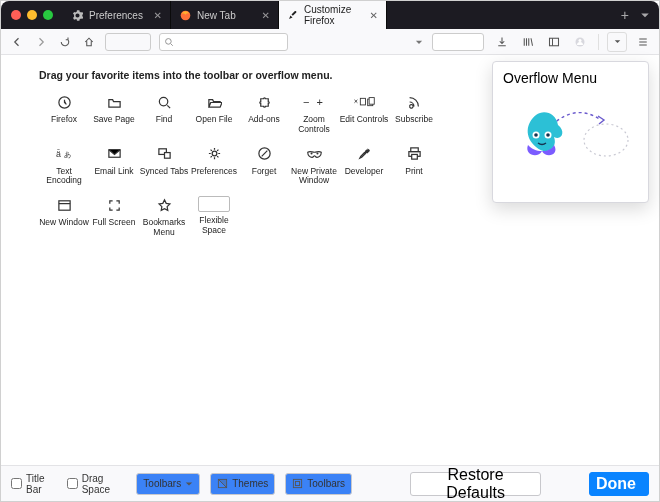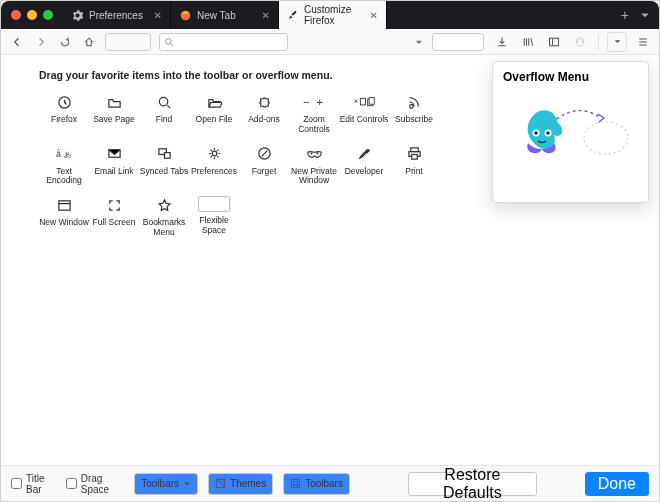--- a/index.html
+++ b/index.html
@@ -37,33 +37,33 @@
   .instruction { font-size: 10.5px; font-weight:600; color:#222; margin-bottom:12px;}
   .grid { display:grid; grid-template-columns: repeat(8, 50px); column-gap: 0px; row-gap: 10px;}
   .item { display:flex; flex-direction:column; align-items:center; gap:4px; cursor:grab;}
   .item .ico { width:22px; height:18px; display:flex; align-items:center; justify-content:center; color:#333;}
   .item .lbl { font-size:8.5px; color:#222; text-align:center; line-height:1.15; max-width:50px;}
   .item .search-mini { width:32px; height:16px; border:1px solid #bbb; border-radius:2px; display:flex; align-items:center; padding:0 3px;}
   .item .flex-mini { width:32px; height:16px; border:1px solid #bbb; border-radius:2px;}
 
   
   .overflow-panel { position:absolute; top:6px; right:10px; width:157px; height:142px; background:#fff; border:1px solid #d8d8de; border-radius:4px; box-shadow:0 6px 18px rgba(0,0,0,0.15); padding:8px 10px;}
-  .overflow-panel h4 { font-size:12px; font-weight:700; margin-bottom:3px;}
+  .overflow-panel h4 { font-size:14px; font-weight:400; margin-bottom:3px;}
   .overflow-panel p { font-size:8.5px; color:#444; line-height:1.25;}
   .overflow-illust { width:100%; height:76px; margin-top:6px; display:flex; align-items:center; justify-content:center;}
 
   
   .footer { height: 36px; border-top:1px solid #e3e3e6; background:#f9f9fb; display:flex; align-items:center; padding:0 10px; gap:10px; font-size:10px; color:#333;}
   .chk { display:flex; align-items:center; gap:4px;}
   .chk input { width:11px; height:11px;}
   .select { height:22px; border:1px solid #c8c8cc; border-radius:3px; background:#3b82f6; padding:0 6px; display:flex; align-items:center; gap:4px;}
   .select svg.caret{ width:8px;height:8px;}
   .footer .spacer{ flex:1;}
   .btn { height:24px; padding:0 12px; border:1px solid #c8c8cc; border-radius:3px; background:#fff; font-size:16px; display:flex; align-items:center;margin-left:38px;}
-  .btn.primary { background:#0a84ff; border-color:#0a84ff; color:#fff; font-weight:400;}
+  .btn.primary { background:#0a84ff; border-color:#0a84ff; color:#fff; font-weight:700;padding-left:6px;}
 
   svg { display:block; }
 </style>
 </head>
 <body>
 
 <div class="window">
 
   <div class="tabstrip">
     <div class="traffic">

